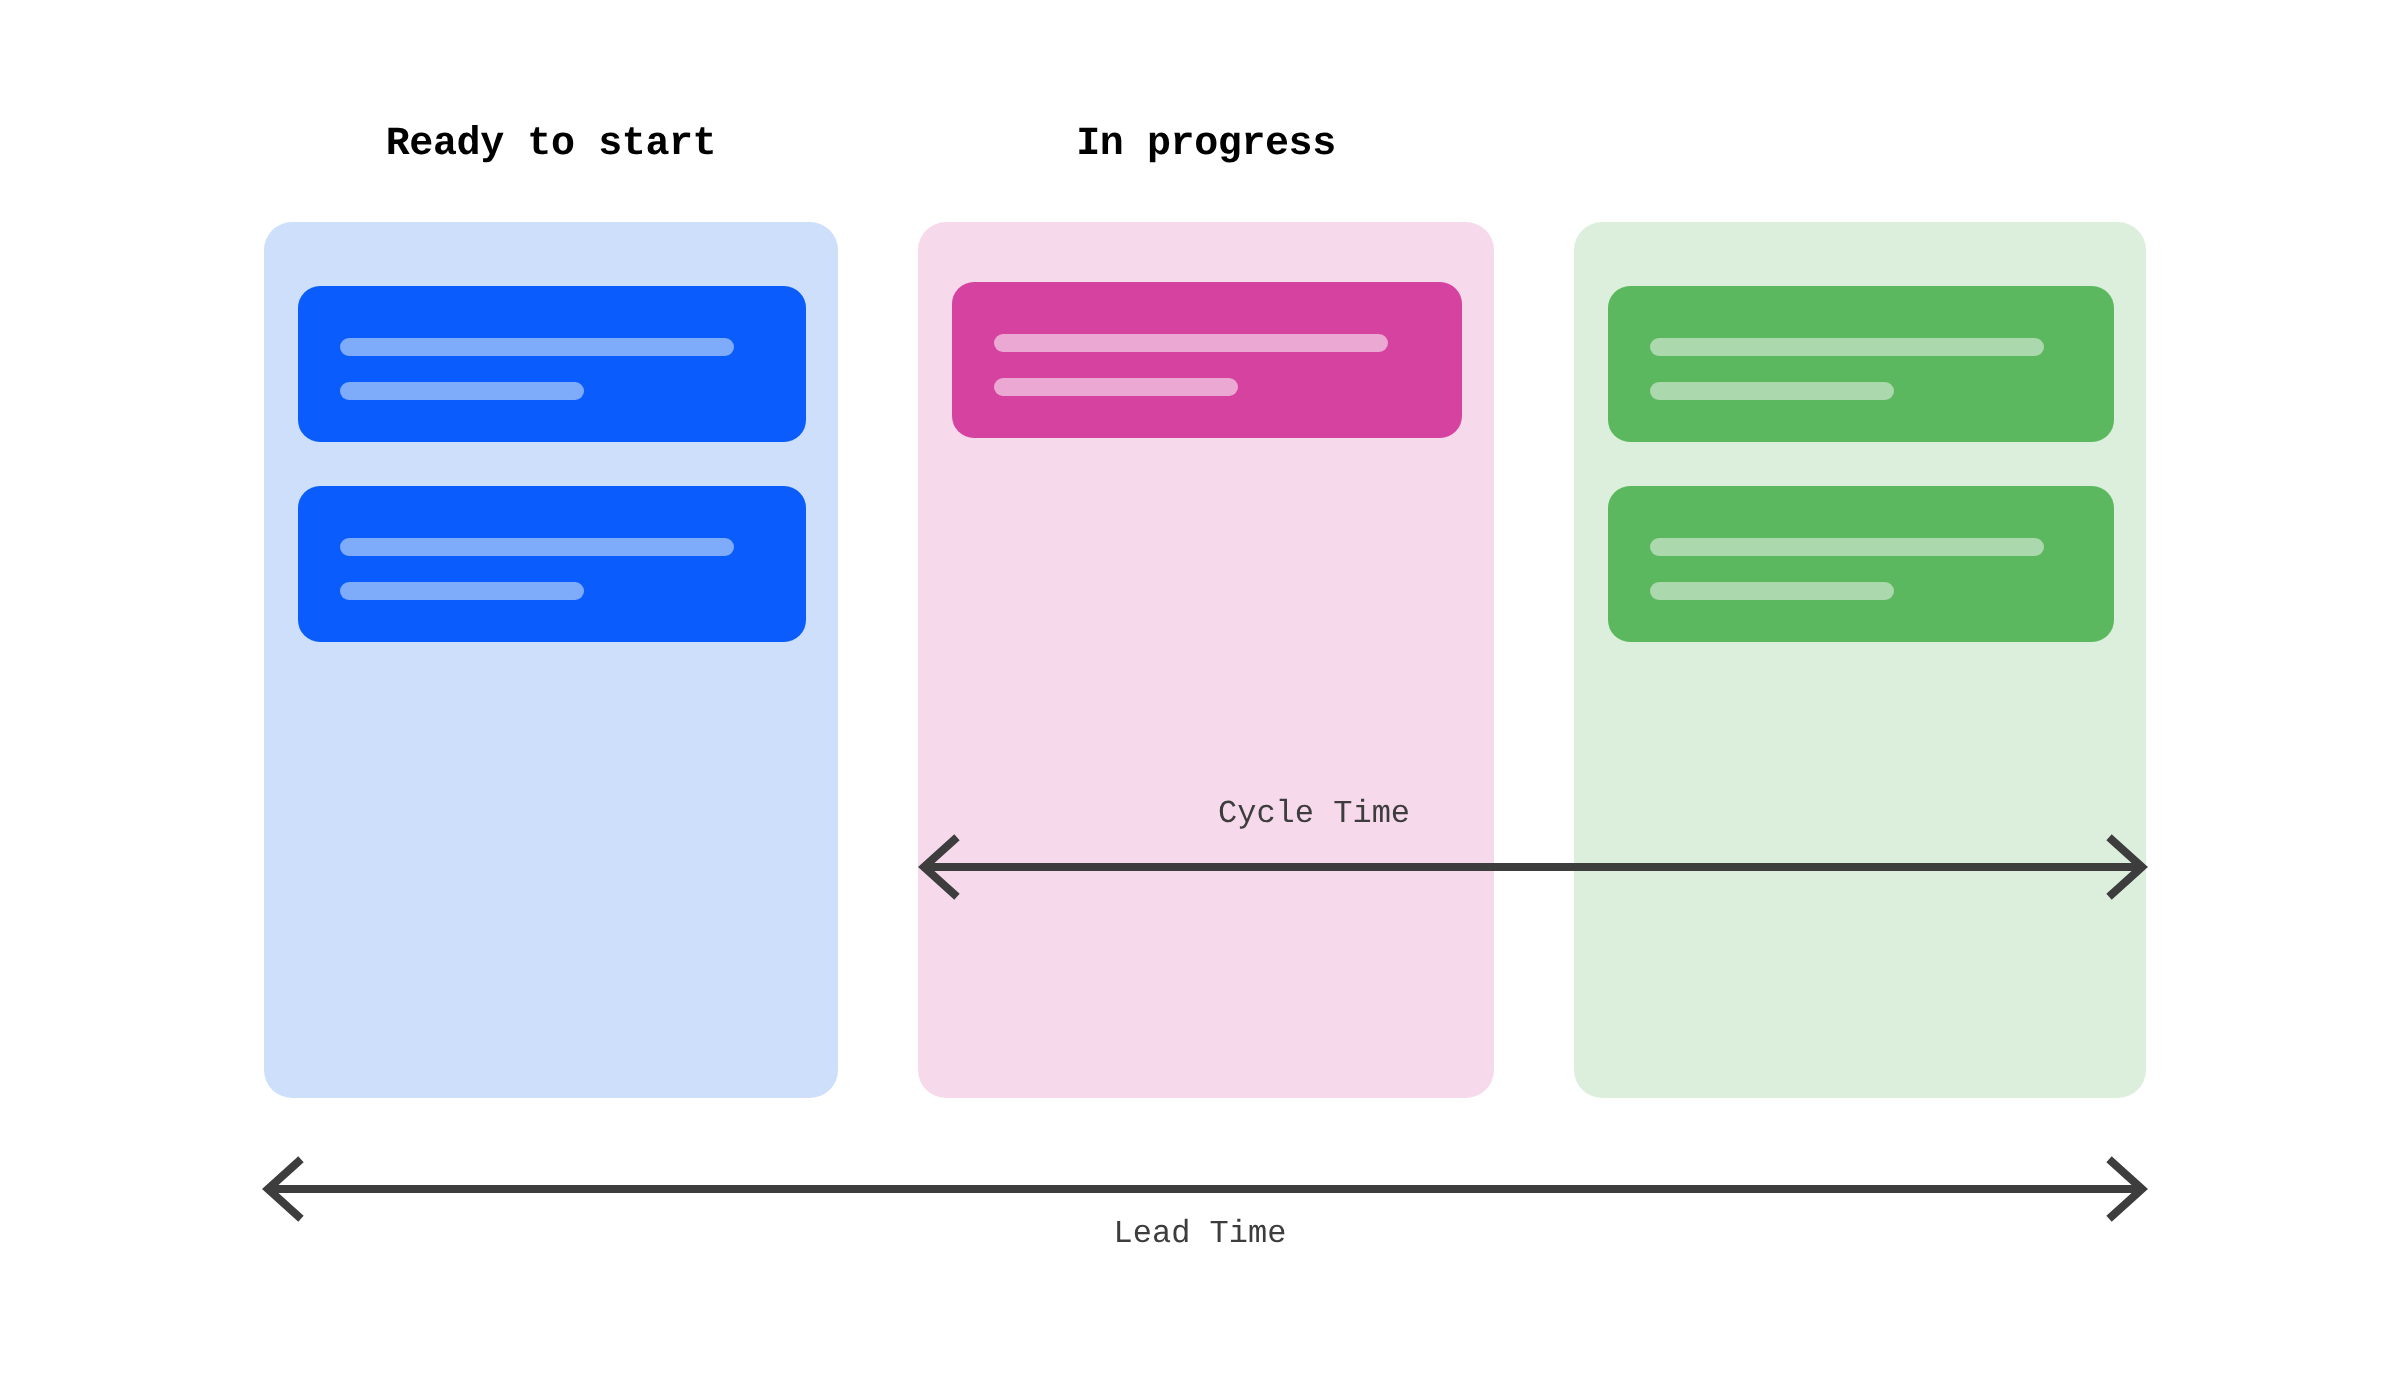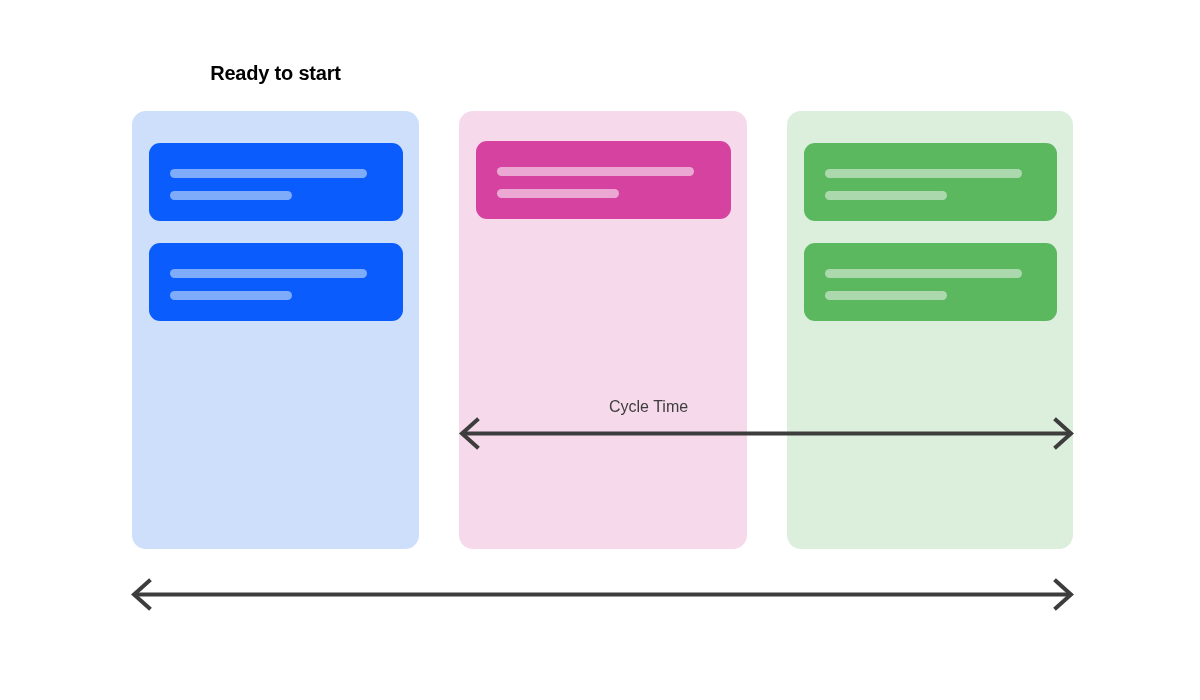--- a/index.html
+++ b/index.html
@@ -12,20 +12,21 @@
     height: 700px;
     font-family: "Liberation Sans", sans-serif;
     position: relative;
     overflow: hidden;
   }
   #board {
     position: absolute;
     left: 0; top: 0;
     width: 1200px;
     height: 596px;
+    font-family: Liberation Mono, monospace;
   }
 
   
   .col-title {
     position: absolute;
     text-align: center;
     font-size: 20px;
     font-weight: bold;
     color: #000000;
     letter-spacing: -0.2px;
@@ -90,20 +91,21 @@
   #cycle-time-label { left: 609px; top: 399px; }
   #lead-time-label  { left: 0px; top: 609px; width: 1200px; text-align: center; }
 </style>
 </head>
 <body style="background: rgb(255, 255, 255);">
 
 <div id="board">
 
   <div class="col-title" style="left:132px; top:63px; width:287px;">Ready to start</div>
 
+  <div class="col-title" style="left:459px; top:63px; width:288px;">In progress</div>
 
 
   <div class="column ready" style="background: rgb(205, 223, 251);">
     <div class="card blue c1" style="background: rgb(11, 92, 253);">
       <div class="line long" style="background: rgb(127, 171, 251);"></div>
       <div class="line short" style="background: rgb(127, 171, 251);"></div>
     </div>
     <div class="card blue c2" style="background: rgb(11, 92, 253);">
       <div class="line long" style="background: rgb(127, 171, 251);"></div>
       <div class="line short" style="background: rgb(127, 171, 251);"></div>
@@ -135,14 +137,15 @@
     <polyline points="22,2 7,15.5 22,29" fill="none" stroke="#3d3d3d" stroke-width="4" stroke-linecap="square" stroke-linejoin="miter"></polyline>
     <polyline points="601,2 616,15.5 601,29" fill="none" stroke="#3d3d3d" stroke-width="4" stroke-linecap="square" stroke-linejoin="miter"></polyline>
   </svg>
 
   <svg class="arrow-svg" style="left:127px; top:579px;" width="952" height="32" viewBox="0 0 952 32">
     <line x1="10" y1="15.5" x2="941" y2="15.5" stroke="#3d3d3d" stroke-width="4" stroke-linecap="butt"></line>
     <polyline points="22,2 7,15.5 22,29" fill="none" stroke="#3d3d3d" stroke-width="4" stroke-linecap="square" stroke-linejoin="miter"></polyline>
     <polyline points="929,2 944,15.5 929,29" fill="none" stroke="#3d3d3d" stroke-width="4" stroke-linecap="square" stroke-linejoin="miter"></polyline>
   </svg>
 
+  <div class="arrow-label" id="lead-time-label" style="color: rgb(61, 61, 61);">Lead Time</div>
 
 </div>
 
 </body></html>

